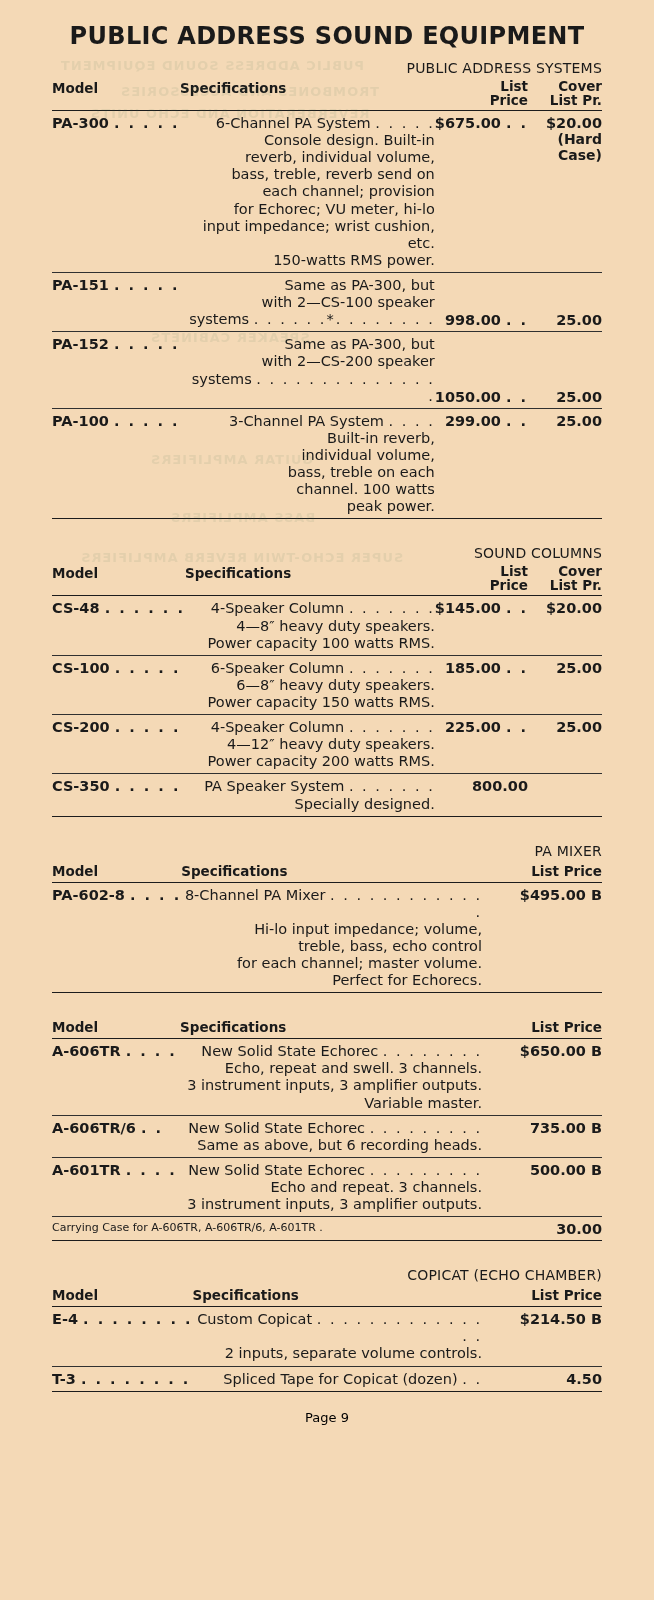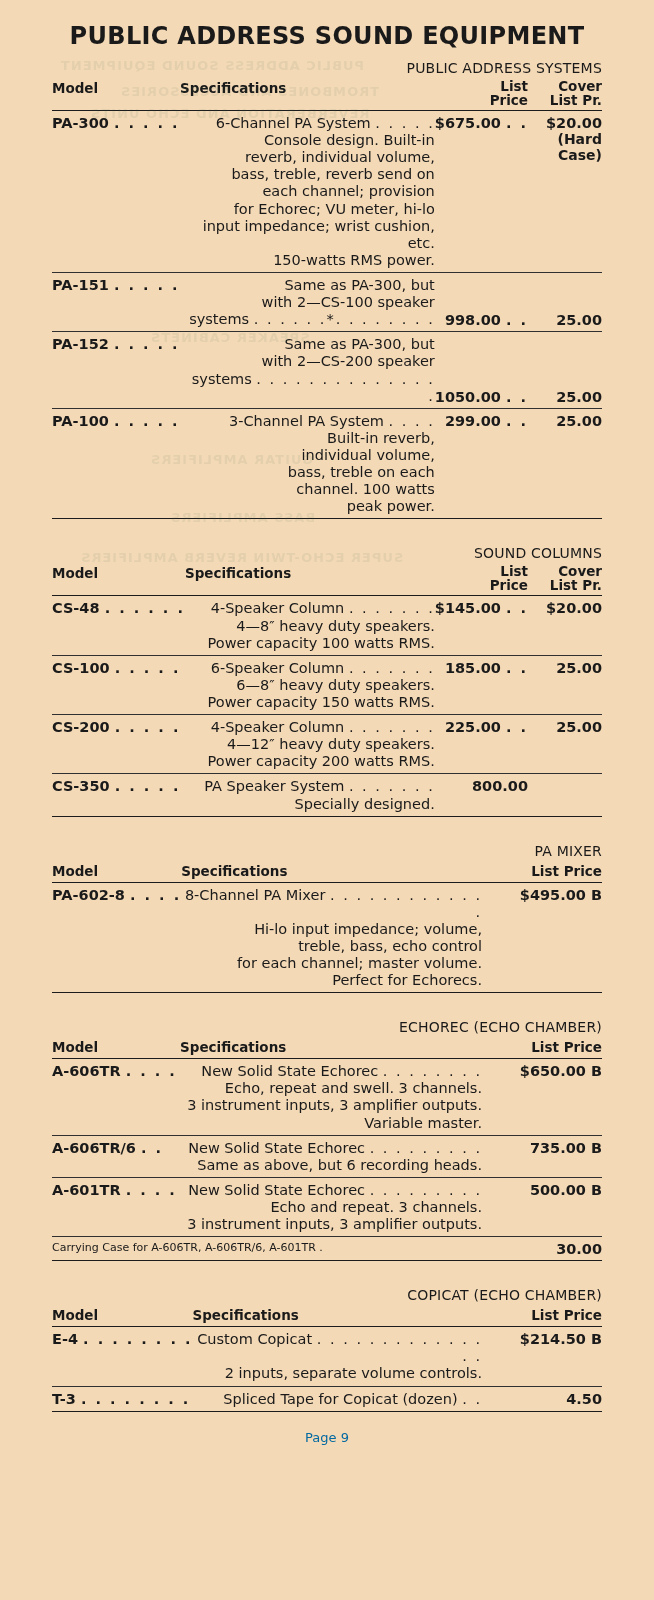--- a/index.html
+++ b/index.html
@@ -114,21 +114,21 @@
   .full-row td {
     padding-top: 1px;
     padding-bottom: 1px;
   }
   .carry {
     font-size: 11px;
   }
   .page-num {
     text-align: center;
     font-size: 13px;
-    color: #0369a1;
+    color: #000000;
     margin-top: 14px;
   }
   .spec-line { display: block; }
   .tight { line-height: 1.18; text-align: right; }
 </style>
 </head>
 <body>
 
 <div class="page">
 
@@ -442,21 +442,20 @@
               <hr>
             </td>
           </tr>
     </tbody>
       </table>
   </div>
 
   <div class="sec-gap"></div>
 
   <div class="section">
-    <h2 class="section-title">ECHOREC (ECHO CHAMBER)</h2>
     <table class="price">
       <tbody>
           <tr class="hdr-row">
         <td class="model">Model</td>
         <td class="spec">Specifications</td>
         <td class="cover" style="width:120px">List Price</td>
       </tr>
       <tr class="row-rule thick">
             <td colspan="3">
               <hr>

